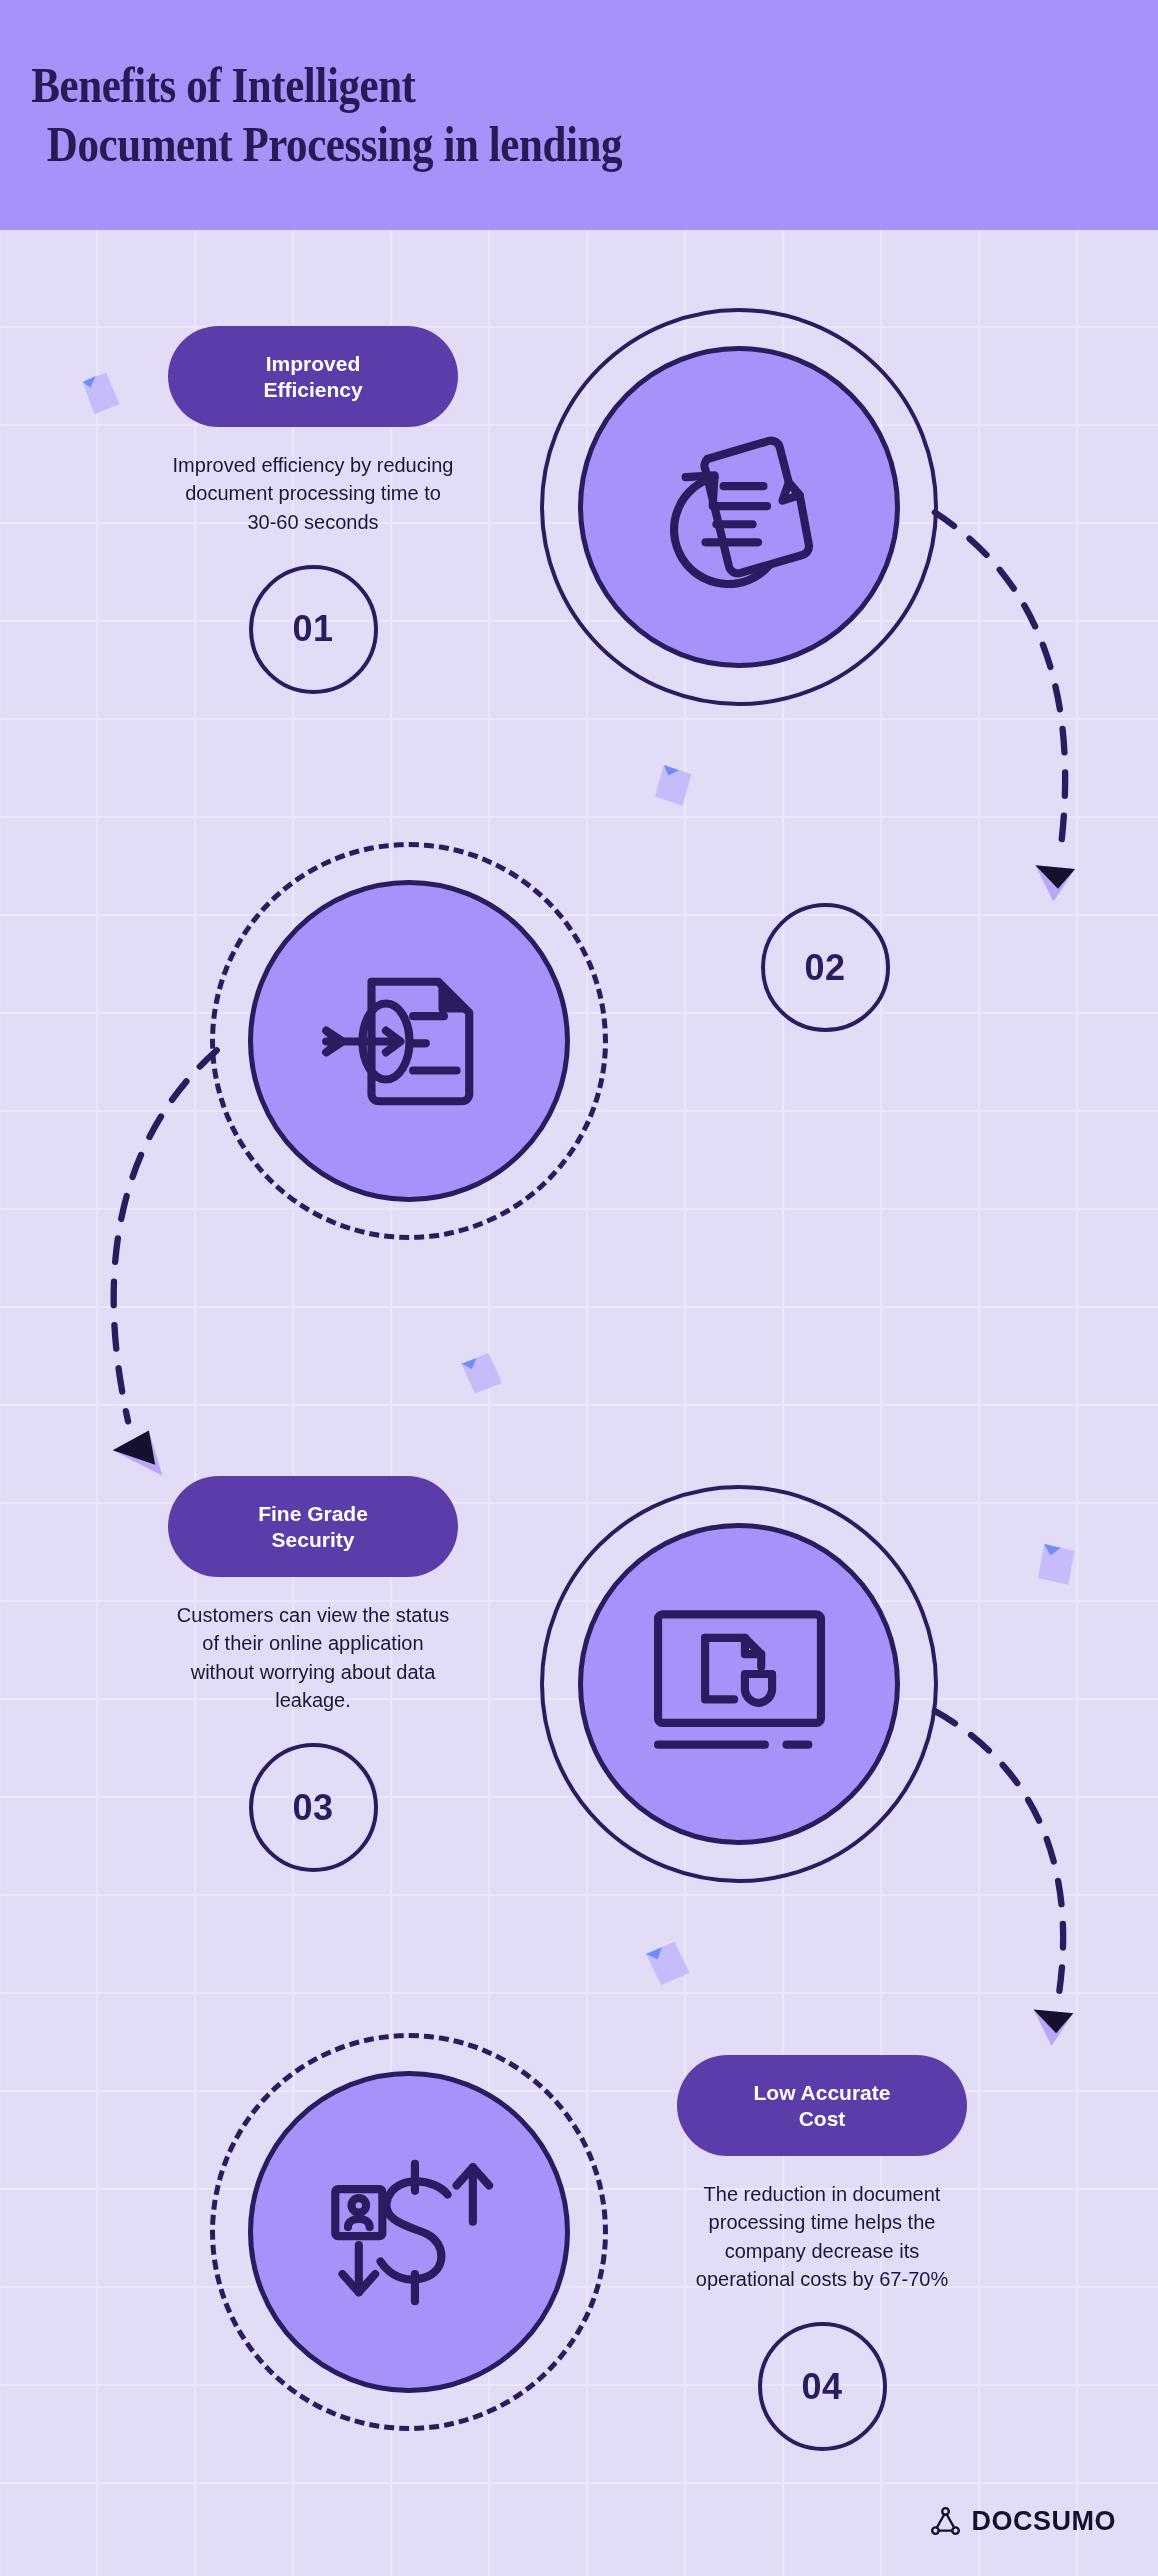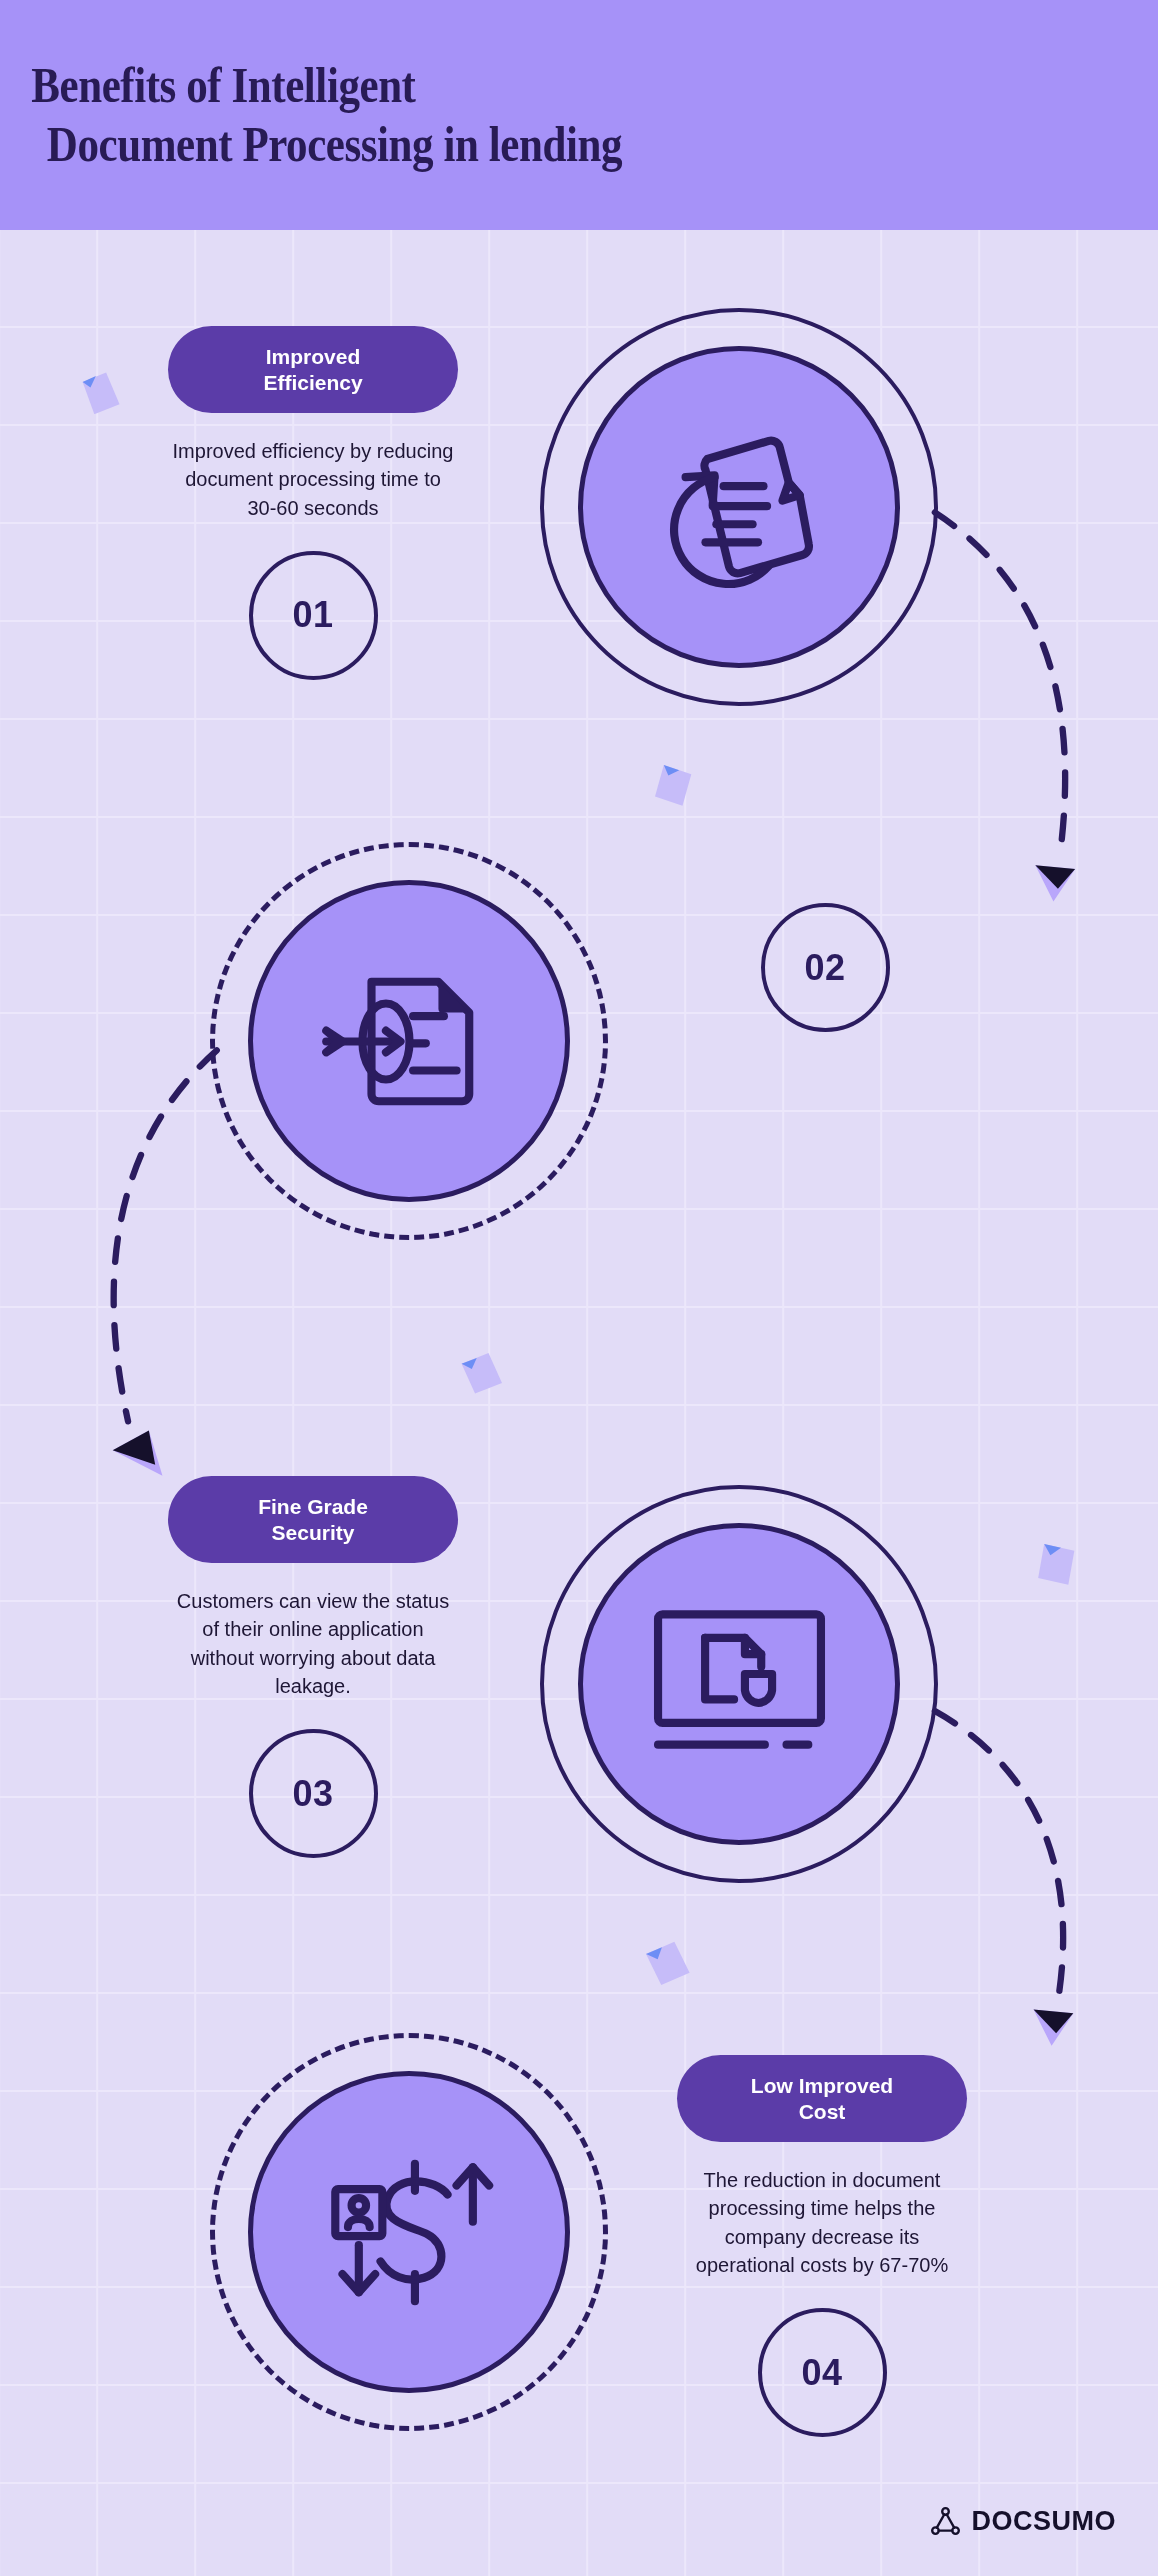--- a/index.html
+++ b/index.html
@@ -51,21 +51,21 @@
   .block { position: absolute; }
 
   .pill {
     background: #5b3ca8;
     border-radius: 905px;
     color: #ffffff;
     font-size: 21px;
     font-weight: bold;
     line-height: 1.22;
     text-align: center;
-    padding: 18px 33px;
+    padding: 25px 33px;
     width: 290px;
     display: flex;
     align-items: center;
     justify-content: center;
     min-height: 76px;
   }
 
   .desc {
     margin-top: 23.5px;
     width: 290px;
@@ -302,21 +302,21 @@
           <line x1="10" y1="152" x2="128" y2="152"></line>
           <line x1="152" y1="152" x2="176" y2="152"></line>
         </svg>
       </span>
     </div>
   </div>
 
   <div class="block text-col" style="left:677px; top:2055px; width:290px;">
     <div class="pill">
       <div>
-        <div>Low Improved</div>
+        <div>Low Accurate</div>
         <div>Cost</div>
       </div>
     </div>
     <div class="desc">The reduction in document processing time helps the company decrease its operational costs by 67-70%</div>
     <div class="numcircle">04</div>
   </div>
 
   <div class="iconwrap" style="left:210px; top:2033px;">
     <div class="ring-outer dashed"></div>
     <div class="ring-inner">

